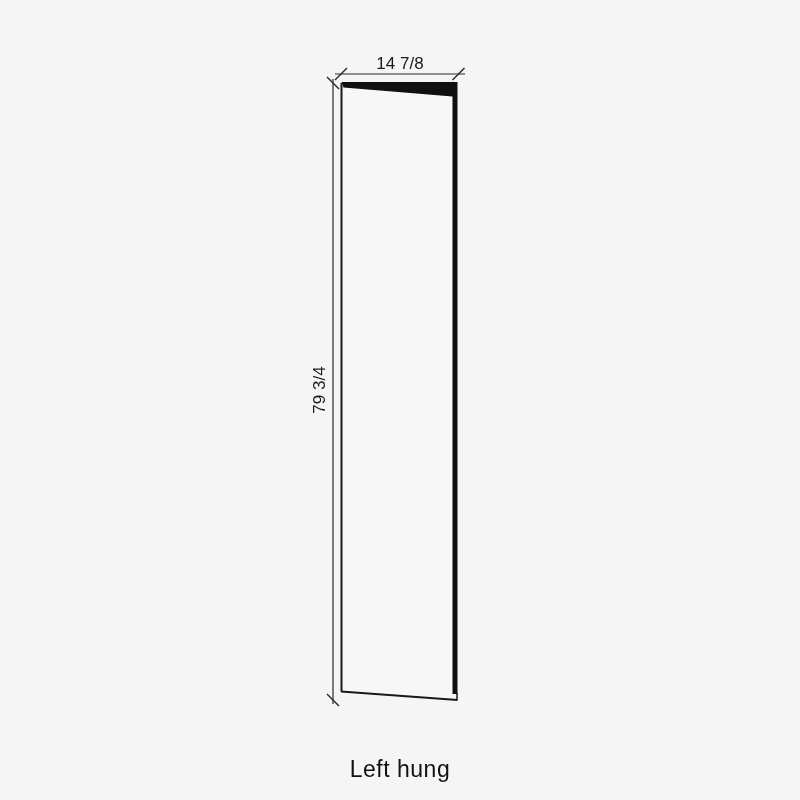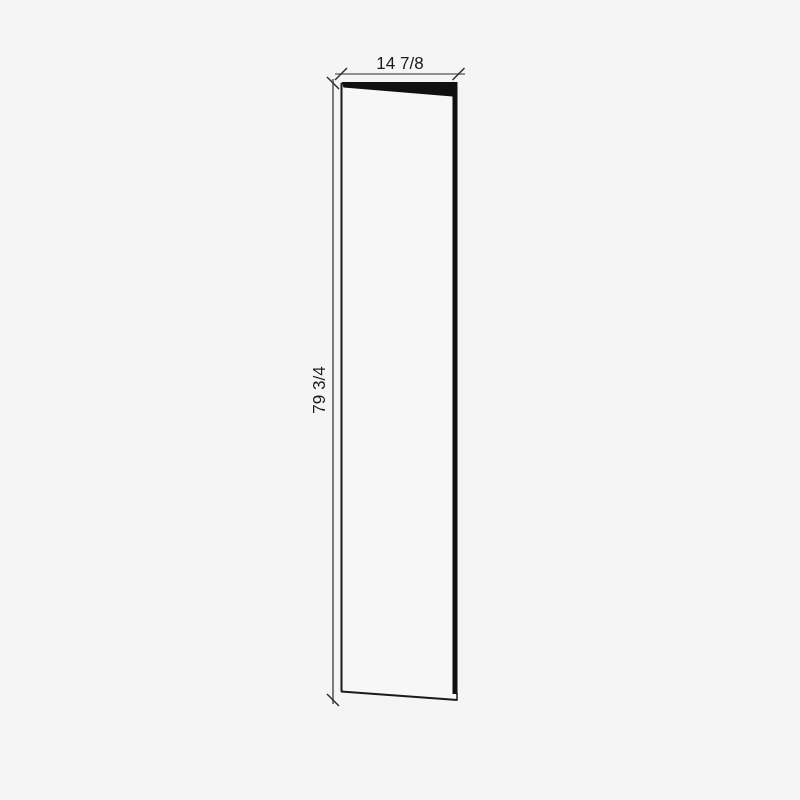--- a/index.html
+++ b/index.html
@@ -61,13 +61,14 @@
     </g>
 
     <g>
       <line x1="333" y1="79" x2="333" y2="704" stroke="#2a2a2a" stroke-width="1.2"></line>
       <line x1="327" y1="77" x2="339" y2="89" stroke="#2a2a2a" stroke-width="1.4"></line>
       <line x1="327" y1="694" x2="339" y2="706" stroke="#2a2a2a" stroke-width="1.4"></line>
       <text class="dim-text" x="325" y="390" text-anchor="middle" transform="rotate(-90 325 390)">79 3/4</text>
     </g>
   </svg>
 
+  <div class="caption">Left hung</div>
 </div>
 
 </body></html>

